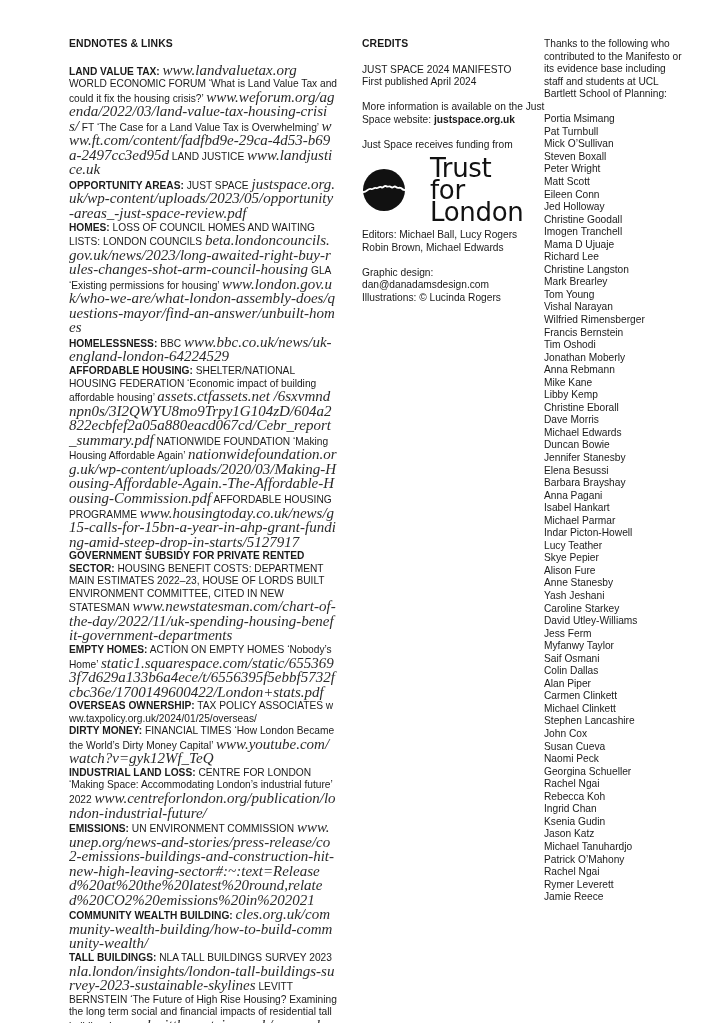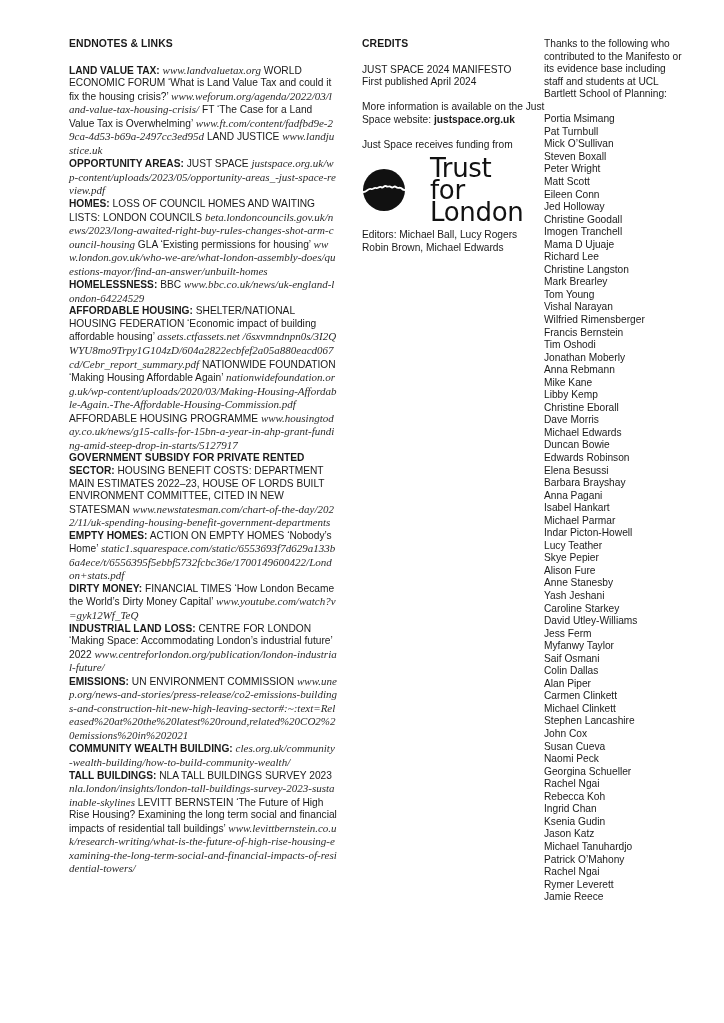--- a/index.html
+++ b/index.html
@@ -5,21 +5,21 @@
   html, body { margin: 0; padding: 0; background: #ffffff; }
   body { width: 724px; height: 1023px; position: relative; overflow: hidden; color: #1a1a1a; font-family: "Liberation Sans", "DejaVu Sans", sans-serif; }
   .page { position: absolute; left: 0; top: 0; width: 724px; height: 1023px; }
   .col { position: absolute; top: 38px; font-size: 10.2px; line-height: 12.55px; }
   .col-left { left: 69px; width: 268px; }
   .col-mid { left: 362px; width: 200px; }
   .col-right { left: 544px; width: 140px; }
   .heading { font-weight: bold; font-size: 10.4px; letter-spacing: 0.1px; margin: 0 0 13px 0; }
   .entry { margin: 0; }
   .label { font-weight: bold; }
-  .url { font-family: "Liberation Serif", "DejaVu Serif", serif; font-style: italic; font-size: 11px; color: #2a2a2a; word-break: break-all; text-align: right; }
+  .url { font-family: "Liberation Serif", "DejaVu Serif", serif; font-style: italic; font-size: 15px; color: #2a2a2a; word-break: break-all; text-align: right; }
   .plainurl { word-break: break-all; }
   p { margin: 0; }
   .para { margin-bottom: 12.5px; }
   .bold { font-weight: bold; }
   .logo { display: flex; align-items: center; margin: 14px 0 14px 0; height: 50px; }
   .logo svg { width: 44px; height: 44px; flex: none; }
   .logo-text { margin-left: 24px; font-family: "DejaVu Sans", sans-serif; font-size: 26px; line-height: 22px; color: #111; letter-spacing: -0.3px; }
   .names p { line-height: 12.55px; }
 </style>
 </head>
@@ -30,20 +30,21 @@
   <section class="col col-left">
     <div class="heading">ENDNOTES &amp; LINKS</div>
     <div id="endnotes-list">
         <p class="entry"><span class="label">LAND VALUE TAX:</span> <span class="url">www.landvaluetax.org</span> <span>WORLD ECONOMIC FORUM ‘What is Land Value Tax and could it fix the housing crisis?’ </span><span class="url">www.weforum.org/agenda/2022/03/land-value-tax-housing-crisis/</span> <span>FT ‘The Case for a Land Value Tax is Overwhelming’ </span><span class="url">www.ft.com/content/fadfbd9e-29ca-4d53-b69a-2497cc3ed95d</span> <span>LAND JUSTICE </span><span class="url">www.landjustice.uk</span></p>
         <p class="entry"><span class="label">OPPORTUNITY AREAS:</span> <span>JUST SPACE </span><span class="url">justspace.org.uk/wp-content/uploads/2023/05/opportunity-areas_-just-space-review.pdf</span></p>
         <p class="entry"><span class="label">HOMES:</span> <span>LOSS OF COUNCIL HOMES AND WAITING LISTS: LONDON COUNCILS </span><span class="url">beta.londoncouncils.gov.uk/news/2023/long-awaited-right-buy-rules-changes-shot-arm-council-housing</span><span>  GLA ‘Existing permissions for housing’ </span><span class="url">www.london.gov.uk/who-we-are/what-london-assembly-does/questions-mayor/find-an-answer/unbuilt-homes</span></p>
         <p class="entry"><span class="label">HOMELESSNESS:</span> <span>BBC </span><span class="url">www.bbc.co.uk/news/uk-england-london-64224529</span></p>
         <p class="entry"><span class="label">AFFORDABLE HOUSING:</span> <span>SHELTER/NATIONAL HOUSING FEDERATION ‘Economic impact of building affordable housing’ </span><span class="url">assets.ctfassets.net /6sxvmndnpn0s/3I2QWYU8mo9Trpy1G104zD/604a2822ecbfef2a05a880eacd067cd/Cebr_report_summary.pdf</span> <span>NATIONWIDE FOUNDATION ‘Making Housing Affordable Again’ </span><span class="url">nationwidefoundation.org.uk/wp-content/uploads/2020/03/Making-Housing-Affordable-Again.-The-Affordable-Housing-Commission.pdf</span><span>  AFFORDABLE HOUSING PROGRAMME </span><span class="url">www.housingtoday.co.uk/news/g15-calls-for-15bn-a-year-in-ahp-grant-funding-amid-steep-drop-in-starts/5127917</span></p>
         <p class="entry"><span class="label">GOVERNMENT SUBSIDY FOR PRIVATE RENTED SECTOR:</span> <span>HOUSING BENEFIT COSTS: DEPARTMENT MAIN ESTIMATES 2022–23, HOUSE OF LORDS BUILT ENVIRONMENT COMMITTEE, CITED IN NEW STATESMAN </span><span class="url">www.newstatesman.com/chart-of-the-day/2022/11/uk-spending-housing-benefit-government-departments</span></p>
         <p class="entry"><span class="label">EMPTY HOMES:</span> <span>ACTION ON EMPTY HOMES ‘Nobody’s Home’ </span><span class="url">static1.squarespace.com/static/6553693f7d629a133b6a4ece/t/6556395f5ebbf5732fcbc36e/1700149600422/London+stats.pdf</span></p>
+        <p class="entry"><span class="label">OVERSEAS OWNERSHIP:</span> <span>TAX POLICY ASSOCIATES </span><span class="plainurl">www.taxpolicy.org.uk/2024/01/25/overseas/</span></p>
         <p class="entry"><span class="label">DIRTY MONEY:</span> <span>FINANCIAL TIMES ‘How London Became the World’s Dirty Money Capital’ </span><span class="url">www.youtube.com/watch?v=gyk12Wf_TeQ</span></p>
         <p class="entry"><span class="label">INDUSTRIAL LAND LOSS:</span> <span>CENTRE FOR LONDON ‘Making Space: Accommodating London’s industrial future’ 2022 </span><span class="url">www.centreforlondon.org/publication/london-industrial-future/</span></p>
         <p class="entry"><span class="label">EMISSIONS:</span> <span>UN ENVIRONMENT COMMISSION </span><span class="url">www.unep.org/news-and-stories/press-release/co2-emissions-buildings-and-construction-hit-new-high-leaving-sector#:~:text=Released%20at%20the%20latest%20round,related%20CO2%20emissions%20in%202021</span></p>
         <p class="entry"><span class="label">COMMUNITY WEALTH BUILDING:</span> <span class="url">cles.org.uk/community-wealth-building/how-to-build-community-wealth/</span></p>
         <p class="entry"><span class="label">TALL BUILDINGS:</span> <span>NLA TALL BUILDINGS SURVEY 2023 </span><span class="url">nla.london/insights/london-tall-buildings-survey-2023-sustainable-skylines</span><span> LEVITT BERNSTEIN ‘The Future of High Rise Housing? Examining the long term social and financial impacts of residential tall buildings’ </span><span class="url">www.levittbernstein.co.uk/research-writing/what-is-the-future-of-high-rise-housing-examining-the-long-term-social-and-financial-impacts-of-residential-towers/</span></p>
       </div>
   </section>
 
   <section class="col col-mid">
     <div class="heading">CREDITS</div>
@@ -69,20 +70,24 @@
         <div>Trust</div>
         <div>for London</div>
       </div>
     </div>
 
     <div class="para">
       <p>Editors: Michael Ball, Lucy Rogers</p>
       <p>Robin Brown, Michael Edwards</p>
     </div>
 
+    <div>
+      <p>Graphic design: dan@danadamsdesign.com</p>
+      <p>Illustrations: © Lucinda Rogers</p>
+    </div>
   </section>
 
   <section class="col col-right">
     <p class="para">Thanks to the following who contributed to the Manifesto or its evidence base including staff and students at UCL Bartlett School of Planning:</p>
     <div class="names" id="names-list">
         <p>Portia Msimang</p>
         <p>Pat Turnbull</p>
         <p>Mick O’Sullivan</p>
         <p>Steven Boxall</p>
         <p>Peter Wright</p>
@@ -101,21 +106,21 @@
         <p>Francis Bernstein</p>
         <p>Tim Oshodi</p>
         <p>Jonathan Moberly</p>
         <p>Anna Rebmann</p>
         <p>Mike Kane</p>
         <p>Libby Kemp</p>
         <p>Christine Eborall</p>
         <p>Dave Morris</p>
         <p>Michael Edwards</p>
         <p>Duncan Bowie</p>
-        <p>Edwards Robinson</p>
+        <p>Jennifer Stanesby</p>
         <p>Elena Besussi</p>
         <p>Barbara Brayshay</p>
         <p>Anna Pagani</p>
         <p>Isabel Hankart</p>
         <p>Michael Parmar</p>
         <p>Indar Picton-Howell</p>
         <p>Lucy Teather</p>
         <p>Skye Pepier</p>
         <p>Alison Fure</p>
         <p>Anne Stanesby</p>

